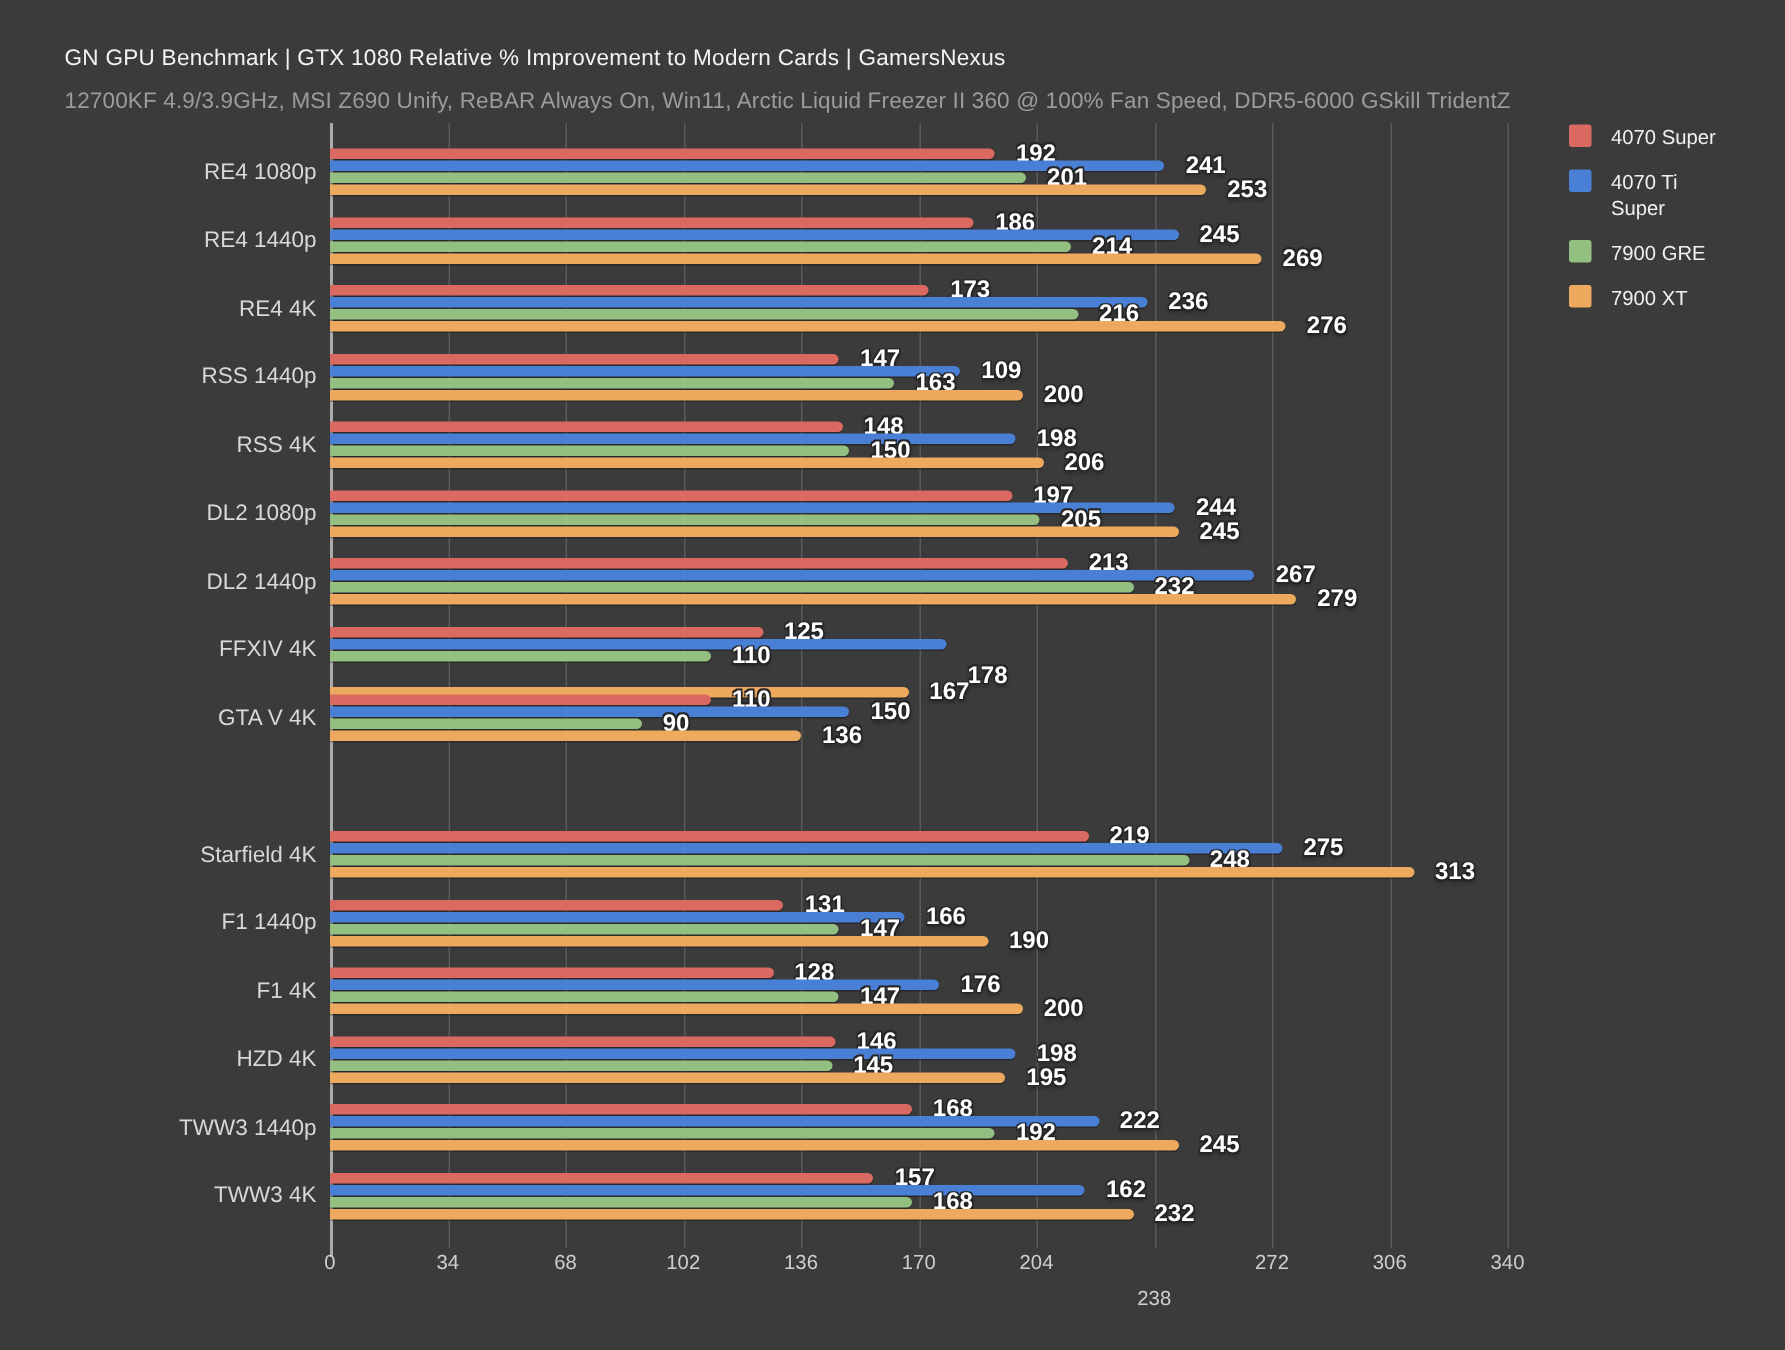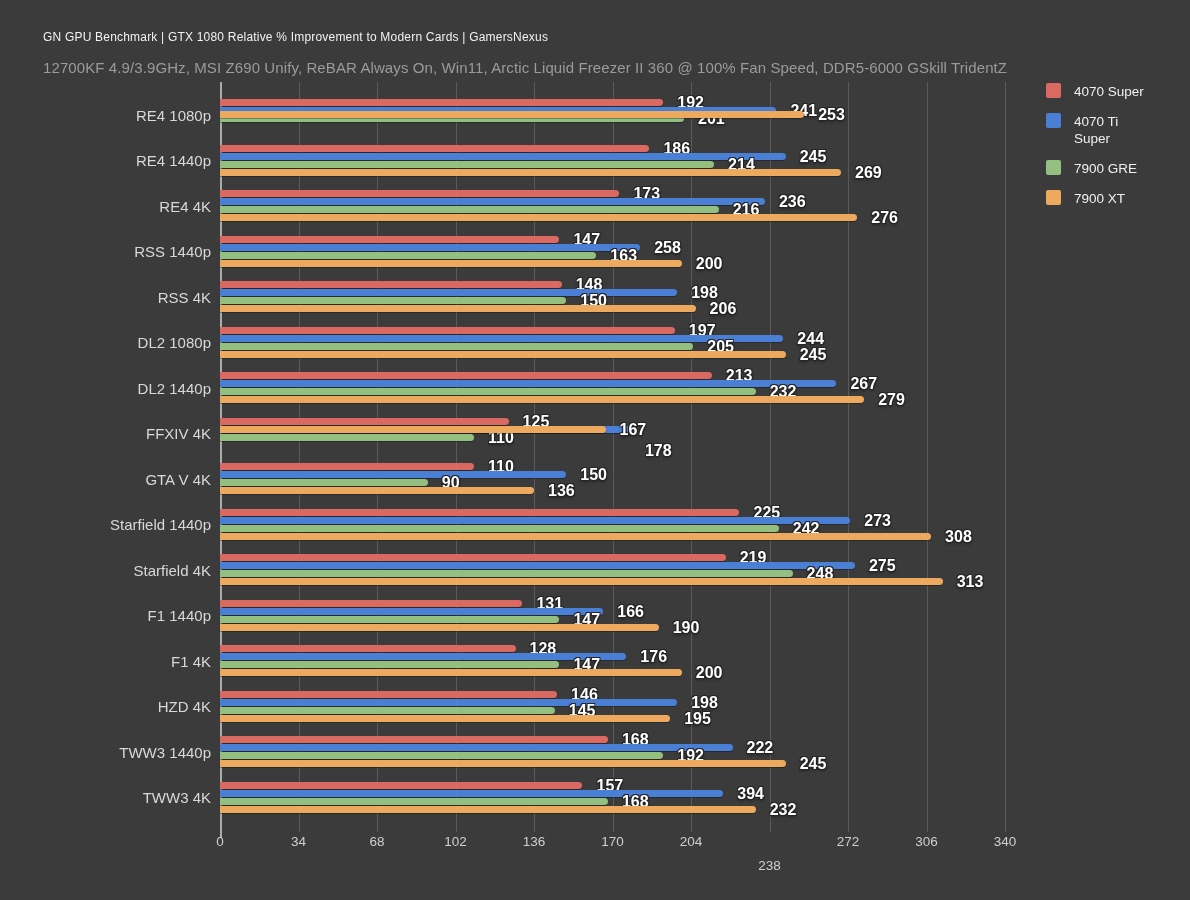--- a/index.html
+++ b/index.html
@@ -13,21 +13,21 @@
   }
   .chart {
     position: relative;
     width: 1190px;
     height: 900px;
   }
   .title {
     position: absolute;
     left: 43px;
     top: 30px;
-    font-size: 12px;
+    font-size: 15px;
     color: #f2f2f2;
     letter-spacing: 0.2px;
     white-space: nowrap;
   }
   .subtitle {
     position: absolute;
     left: 43px;
     top: 59px;
     font-size: 15px;
     color: #9b9b9b;
@@ -174,21 +174,21 @@
           <div class="bar-value" style="left: 457.294px;">192</div>
         </div>
         <div class="bar-row" style="top: 8px;">
           <div class="bar" style="width: 556.426px; background: rgb(74, 127, 214);"></div>
           <div class="bar-value" style="left: 570.426px;">241</div>
         </div>
         <div class="bar-row" style="top: 16px;">
           <div class="bar" style="width: 464.074px; background: rgb(147, 191, 128);"></div>
           <div class="bar-value" style="left: 478.074px;">201</div>
         </div>
-        <div class="bar-row" style="top: 12px;">
+        <div class="bar-row" style="top: 24px;">
           <div class="bar" style="width: 584.132px; background: rgb(237, 170, 95);"></div>
           <div class="bar-value" style="left: 598.132px;">253</div>
         </div>
       </div>
       <div class="bar-group" style="top: 62.5px;">
         <div class="cat-label">RE4 1440p</div>
         <div class="bar-row" style="top: 0px;">
           <div class="bar" style="width: 429.441px; background: rgb(217, 105, 97);"></div>
           <div class="bar-value" style="left: 443.441px;">186</div>
         </div>
@@ -225,21 +225,21 @@
         </div>
       </div>
       <div class="bar-group" style="top: 153.5px;">
         <div class="cat-label">RSS 1440p</div>
         <div class="bar-row" style="top: 0px;">
           <div class="bar" style="width: 339.397px; background: rgb(217, 105, 97);"></div>
           <div class="bar-value" style="left: 353.397px;">147</div>
         </div>
         <div class="bar-row" style="top: 8px;">
           <div class="bar" style="width: 420.206px; background: rgb(74, 127, 214);"></div>
-          <div class="bar-value" style="left: 434.206px;">258</div>
+          <div class="bar-value" style="left: 434.206px;">109</div>
         </div>
         <div class="bar-row" style="top: 16px;">
           <div class="bar" style="width: 376.338px; background: rgb(147, 191, 128);"></div>
           <div class="bar-value" style="left: 390.338px;">163</div>
         </div>
         <div class="bar-row" style="top: 24px;">
           <div class="bar" style="width: 461.765px; background: rgb(237, 170, 95);"></div>
           <div class="bar-value" style="left: 475.765px;">200</div>
         </div>
       </div>
@@ -307,21 +307,21 @@
           <div class="bar-value" style="left: 302.603px;">125</div>
         </div>
         <div class="bar-row" style="top: 8px;">
           <div class="bar" style="width: 410.971px; background: rgb(74, 127, 214);"></div>
           <div class="bar-value" style="left: 424.971px; margin-top: 21px;">178</div>
         </div>
         <div class="bar-row" style="top: 16px;">
           <div class="bar" style="width: 253.971px; background: rgb(147, 191, 128);"></div>
           <div class="bar-value" style="left: 267.971px;">110</div>
         </div>
-        <div class="bar-row" style="top: 8px;">
+        <div class="bar-row" style="top: 40px;">
           <div class="bar" style="width: 385.574px; background: rgb(237, 170, 95);"></div>
           <div class="bar-value" style="left: 399.574px;">167</div>
         </div>
       </div>
       <div class="bar-group" style="top: 381px;">
         <div class="cat-label">GTA V 4K</div>
         <div class="bar-row" style="top: 0px;">
           <div class="bar" style="width: 253.971px; background: rgb(217, 105, 97);"></div>
           <div class="bar-value" style="left: 267.971px;">110</div>
         </div>
@@ -331,39 +331,20 @@
         </div>
         <div class="bar-row" style="top: 16px;">
           <div class="bar" style="width: 207.794px; background: rgb(147, 191, 128);"></div>
           <div class="bar-value" style="left: 221.794px;">90</div>
         </div>
         <div class="bar-row" style="top: 24px;">
           <div class="bar" style="width: 314px; background: rgb(237, 170, 95);"></div>
           <div class="bar-value" style="left: 328px;">136</div>
         </div>
       </div>
-      <div class="bar-group" style="top: 426.5px;">
-        <div class="cat-label">Starfield 1440p</div>
-        <div class="bar-row" style="top: 0px;">
-          <div class="bar" style="width: 519.485px; background: rgb(217, 105, 97);"></div>
-          <div class="bar-value" style="left: 533.485px;">225</div>
-        </div>
-        <div class="bar-row" style="top: 8px;">
-          <div class="bar" style="width: 630.309px; background: rgb(74, 127, 214);"></div>
-          <div class="bar-value" style="left: 644.309px;">273</div>
-        </div>
-        <div class="bar-row" style="top: 16px;">
-          <div class="bar" style="width: 558.735px; background: rgb(147, 191, 128);"></div>
-          <div class="bar-value" style="left: 572.735px;">242</div>
-        </div>
-        <div class="bar-row" style="top: 24px;">
-          <div class="bar" style="width: 711.118px; background: rgb(237, 170, 95);"></div>
-          <div class="bar-value" style="left: 725.118px;">308</div>
-        </div>
-      </div>
       <div class="bar-group" style="top: 472px;">
         <div class="cat-label">Starfield 4K</div>
         <div class="bar-row" style="top: 0px;">
           <div class="bar" style="width: 505.632px; background: rgb(217, 105, 97);"></div>
           <div class="bar-value" style="left: 519.632px;">219</div>
         </div>
         <div class="bar-row" style="top: 8px;">
           <div class="bar" style="width: 634.926px; background: rgb(74, 127, 214);"></div>
           <div class="bar-value" style="left: 648.926px;">275</div>
         </div>
@@ -453,21 +434,21 @@
         </div>
       </div>
       <div class="bar-group" style="top: 699.5px;">
         <div class="cat-label">TWW3 4K</div>
         <div class="bar-row" style="top: 0px;">
           <div class="bar" style="width: 362.485px; background: rgb(217, 105, 97);"></div>
           <div class="bar-value" style="left: 376.485px;">157</div>
         </div>
         <div class="bar-row" style="top: 8px;">
           <div class="bar" style="width: 503.324px; background: rgb(74, 127, 214);"></div>
-          <div class="bar-value" style="left: 517.324px;">394</div>
+          <div class="bar-value" style="left: 517.324px;">162</div>
         </div>
         <div class="bar-row" style="top: 16px;">
           <div class="bar" style="width: 387.882px; background: rgb(147, 191, 128);"></div>
           <div class="bar-value" style="left: 401.882px;">168</div>
         </div>
         <div class="bar-row" style="top: 24px;">
           <div class="bar" style="width: 535.647px; background: rgb(237, 170, 95);"></div>
           <div class="bar-value" style="left: 549.647px;">232</div>
         </div>
       </div>

